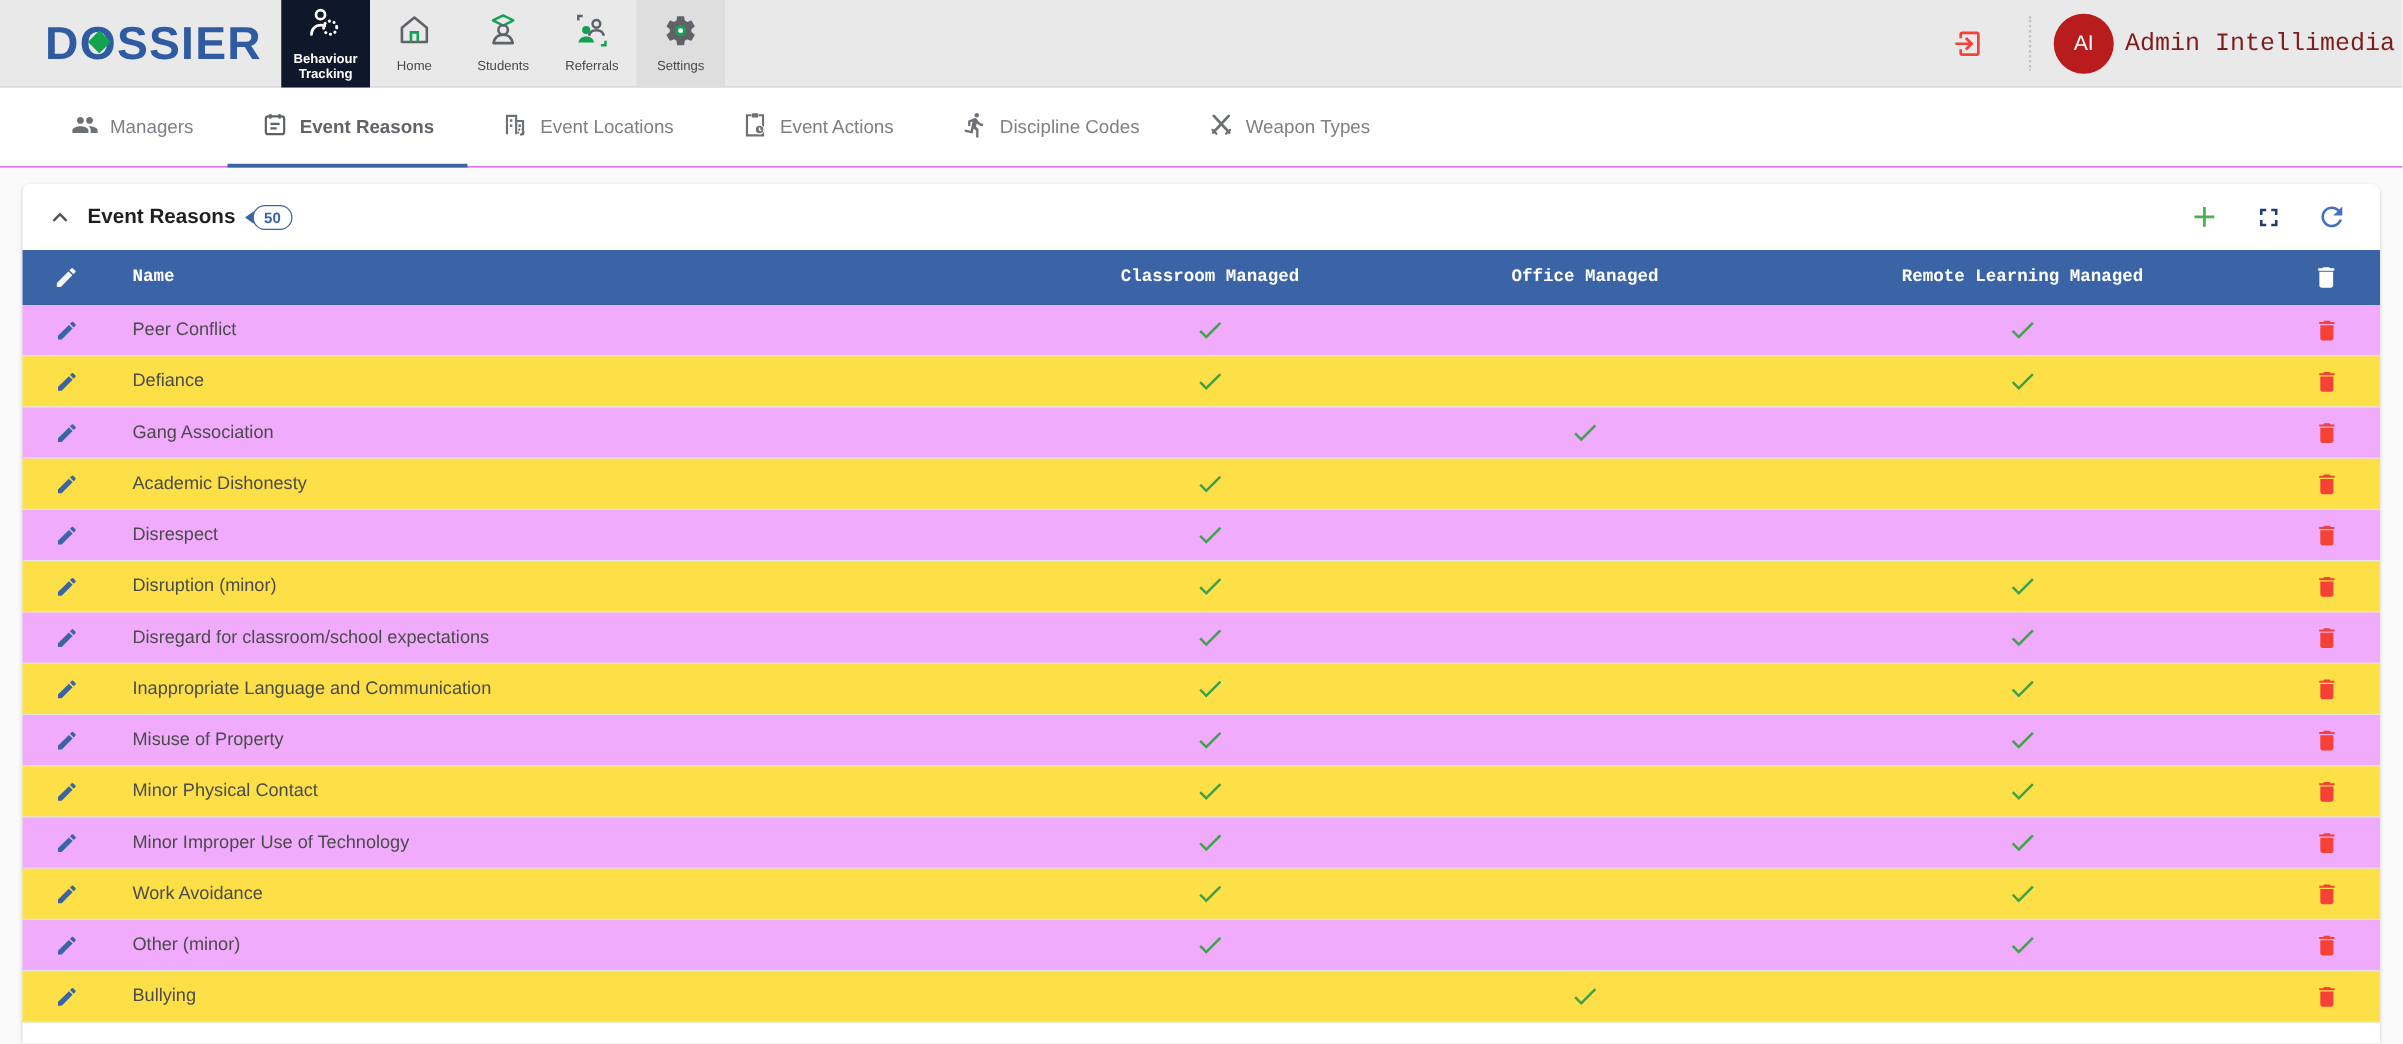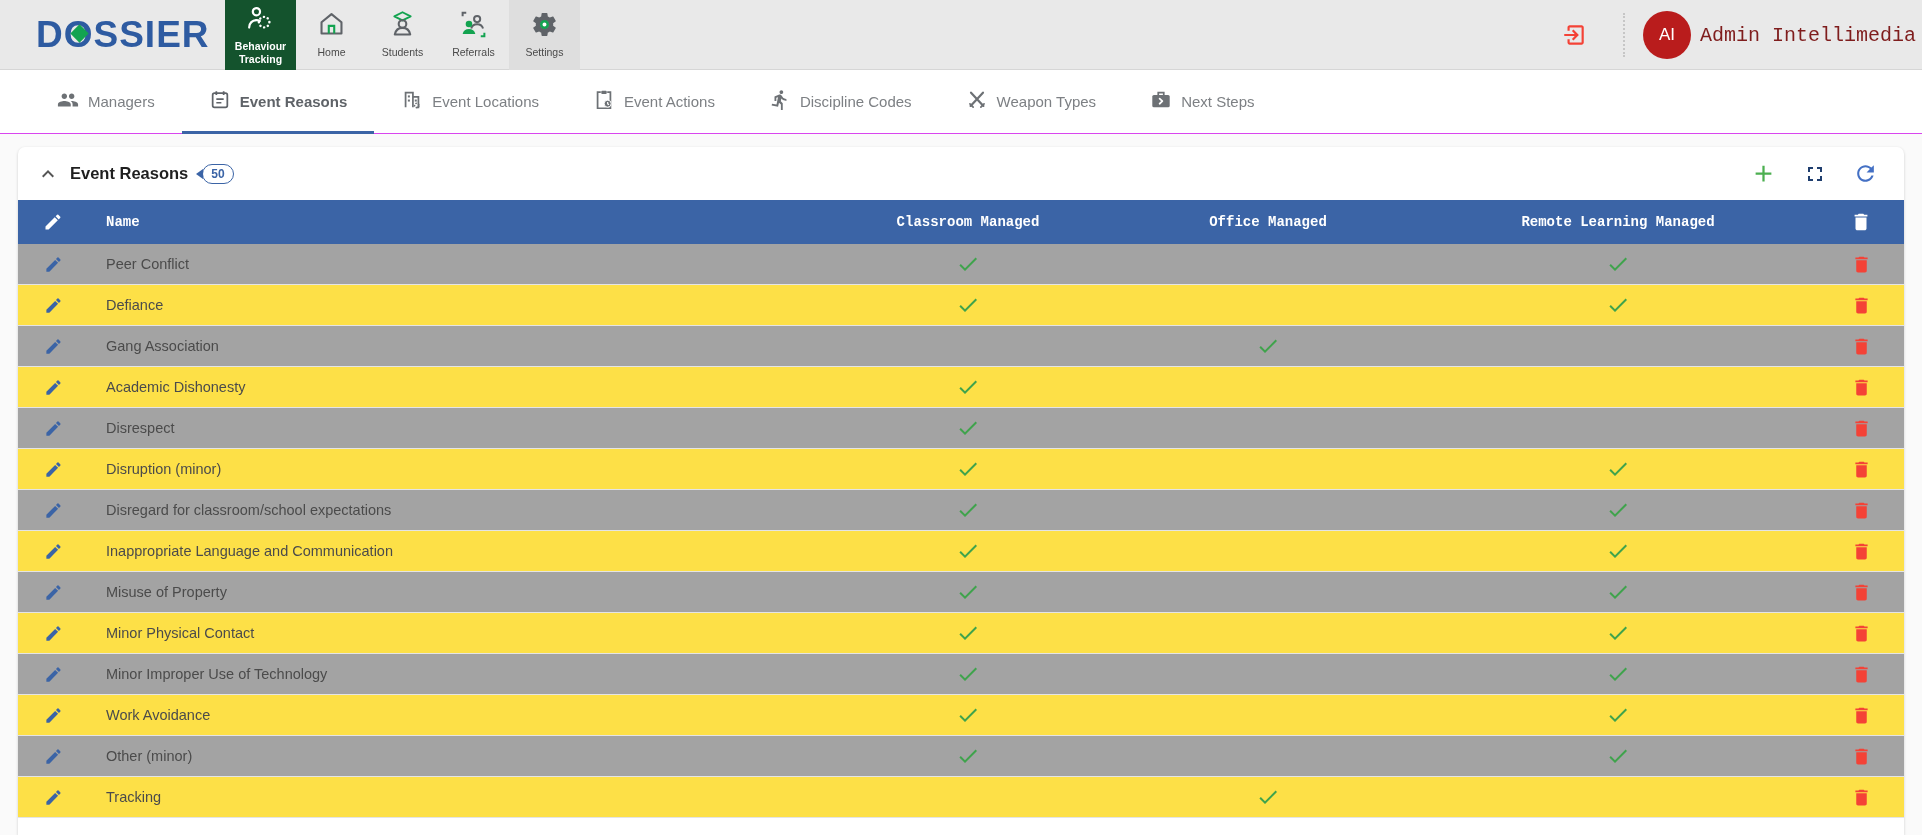--- a/index.html
+++ b/index.html
@@ -6,21 +6,21 @@
   html,body { width:1922px; height:835px; overflow:hidden; font-family:"Liberation Sans", sans-serif; background:#fafafa; }
 
   
   .topbar { height:70px; background:#e9e9e9; border-bottom:1px solid #d6d6d6; display:flex; align-items:center; position:relative; }
   .logo { margin-left:36px; width:175px; font-size:37px; font-weight:bold; color:#2e5ba1; letter-spacing:1px; cursor:pointer; display:flex; align-items:center; }
   .logo-o { position:relative; display:inline-block; }
   .logo-o .diamond { position:absolute; left:9px; top:13px; width:13px; height:13px; background:#13a350; transform:rotate(45deg); }
   .nav { display:flex; height:70px; margin-left:14px; }
   .nav-item { width:71px; height:70px; display:flex; flex-direction:column; align-items:center; justify-content:center; cursor:pointer; gap:3px; }
   .nav-item .nav-label { font-size:10.5px; color:#4a4a4a; text-align:center; line-height:1.15; }
-  .nav-item.active-green { background:#14532d; }
+  .nav-item.active-green { background:#0f172a; }
   .nav-item.active-green .nav-label { color:#fff; font-weight:bold; }
   .nav-item.active-grey { background:#dedede; }
   .top-right { position:absolute; right:0; top:0; height:70px; display:flex; align-items:center; }
   .logout-btn { cursor:pointer; margin-right:36px; display:flex; align-items:center; }
   .top-divider { border-left:2px dotted #c6c6c6; height:44px; margin-right:18px; }
   .user-chip { display:flex; align-items:center; cursor:pointer; margin-right:6px; }
   .avatar { width:48px; height:48px; border-radius:50%; background:#b91c1c; color:#fff; font-size:17px; display:flex; align-items:center; justify-content:center; margin-right:9px; }
   .user-name { font-size:20px; color:#7f1d1d; white-space:nowrap;font-family:Liberation Mono, monospace; }
 
   
@@ -40,21 +40,21 @@
   .badge::before { content:""; position:absolute; left:-7px; top:50%; transform:translateY(-50%); border-top:5px solid transparent; border-bottom:5px solid transparent; border-right:7px solid #3b64a6; }
   .panel-actions { margin-left:auto; display:flex; align-items:center; gap:26px; }
   .iconbtn { background:none; border:none; cursor:pointer; display:flex; align-items:center; justify-content:center; padding:0; }
 
   
   .grid { display:grid; grid-template-columns:70px 1fr 300px 300px 400px 86px; align-items:center; }
   .thead { height:44px; background:#3b64a6; color:#fff;font-family:Liberation Mono, monospace; }
   .th { font-size:14px; font-weight:bold; }
   .c-edit, .c-del, .c-center { display:flex; align-items:center; justify-content:center; }
   .c-name { padding-left:18px; text-align:left; justify-content:flex-start; }
-  .row { height:41px; border-bottom:1px solid #e4e4e4; background:#a3a3a3; }
+  .row { height:41px; border-bottom:1px solid #e4e4e4; background:#f0abfc; }
   .row.alt { background:#fde047; }
   .row .c-name { font-size:14.5px; color:#4b4b4b; }
 </style>
 </head>
 <body>
 
 <div class="topbar">
   <div class="logo">
       <span>D</span>
       <span class="logo-o"><span>O</span><i class="diamond"></i></span>
@@ -182,30 +182,20 @@
     <span>Discipline Codes</span>
   </div>
   <div class="tab">
     <span>
       <svg viewBox="0 0 24 24" width="22" height="22" fill="none" stroke="#6d7175" stroke-linecap="round">
           <path d="M5.5 4l13.5 14.5M18.5 4L5 18.5" stroke-width="2.4"></path>
           <path d="M4.3 16.2l3.5 3.5M16.2 19.7l3.5-3.5" stroke-width="1.9"></path>
         </svg>
     </span>
     <span>Weapon Types</span>
-  </div>
-  <div class="tab">
-    <span>
-      <svg viewBox="0 0 24 24" width="22" height="22">
-          <path d="M9 6.5V4h6v2.5" fill="none" stroke="#6d7175" stroke-width="1.9"></path>
-          <rect x="2.5" y="6.5" width="19" height="13.5" rx="1.8" fill="#6d7175"></rect>
-          <path d="M10.5 10.5l3 2.8-3 2.8" fill="none" stroke="#fff" stroke-width="1.9" stroke-linecap="round" stroke-linejoin="round"></path>
-        </svg>
-    </span>
-    <span>Next Steps</span>
   </div>
 </div>
 
 <div class="main">
   <div class="panel">
 
     <div class="panel-header">
       <span class="collapse-btn">
         <svg viewBox="0 0 24 24" width="24" height="24">
             <path fill="#555" d="M12 8l-6 6 1.41 1.41L12 10.83l4.59 4.58L18 14l-6-6z"></path>
@@ -617,21 +607,21 @@
   </div>
 
   <div class="grid row alt">
     <div class="c-edit">
       <button class="iconbtn">
         <svg viewBox="0 0 24 24" width="19" height="19">
                 <path fill="#3b64a6" d="M3 17.25V21h3.75L17.81 9.94l-3.75-3.75L3 17.25zM20.71 7.04c.39-.39.39-1.02 0-1.41l-2.34-2.34a.996.996 0 0 0-1.41 0l-1.83 1.83 3.75 3.75 1.83-1.83z"></path>
               </svg>
       </button>
     </div>
-    <div class="c-name">Tracking</div>
+    <div class="c-name">Bullying</div>
     <div class="c-center"></div>
     <div class="c-center">
       <svg viewBox="0 0 24 24" width="24" height="24">
               <path fill="#3fa34c" d="M9 16.17L4.83 12l-1.42 1.41L9 19 21 7l-1.41-1.41z"></path>
             </svg>
     </div>
     <div class="c-center"></div>
     <div class="c-del">
       <button class="iconbtn">
         <svg viewBox="0 0 24 24" width="21" height="21">

